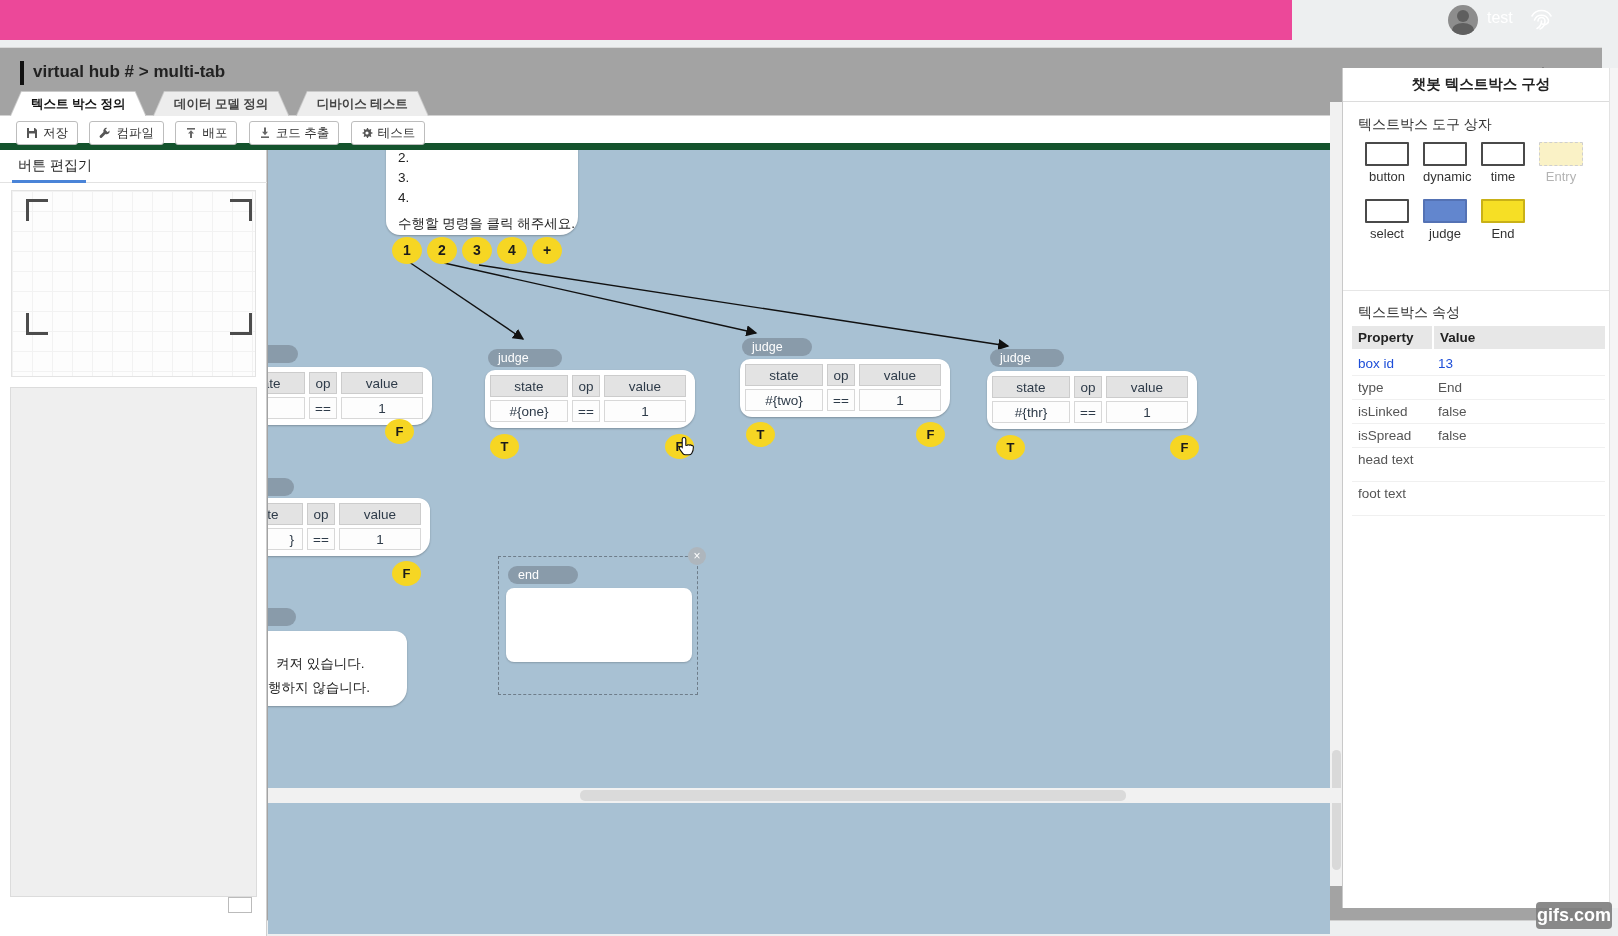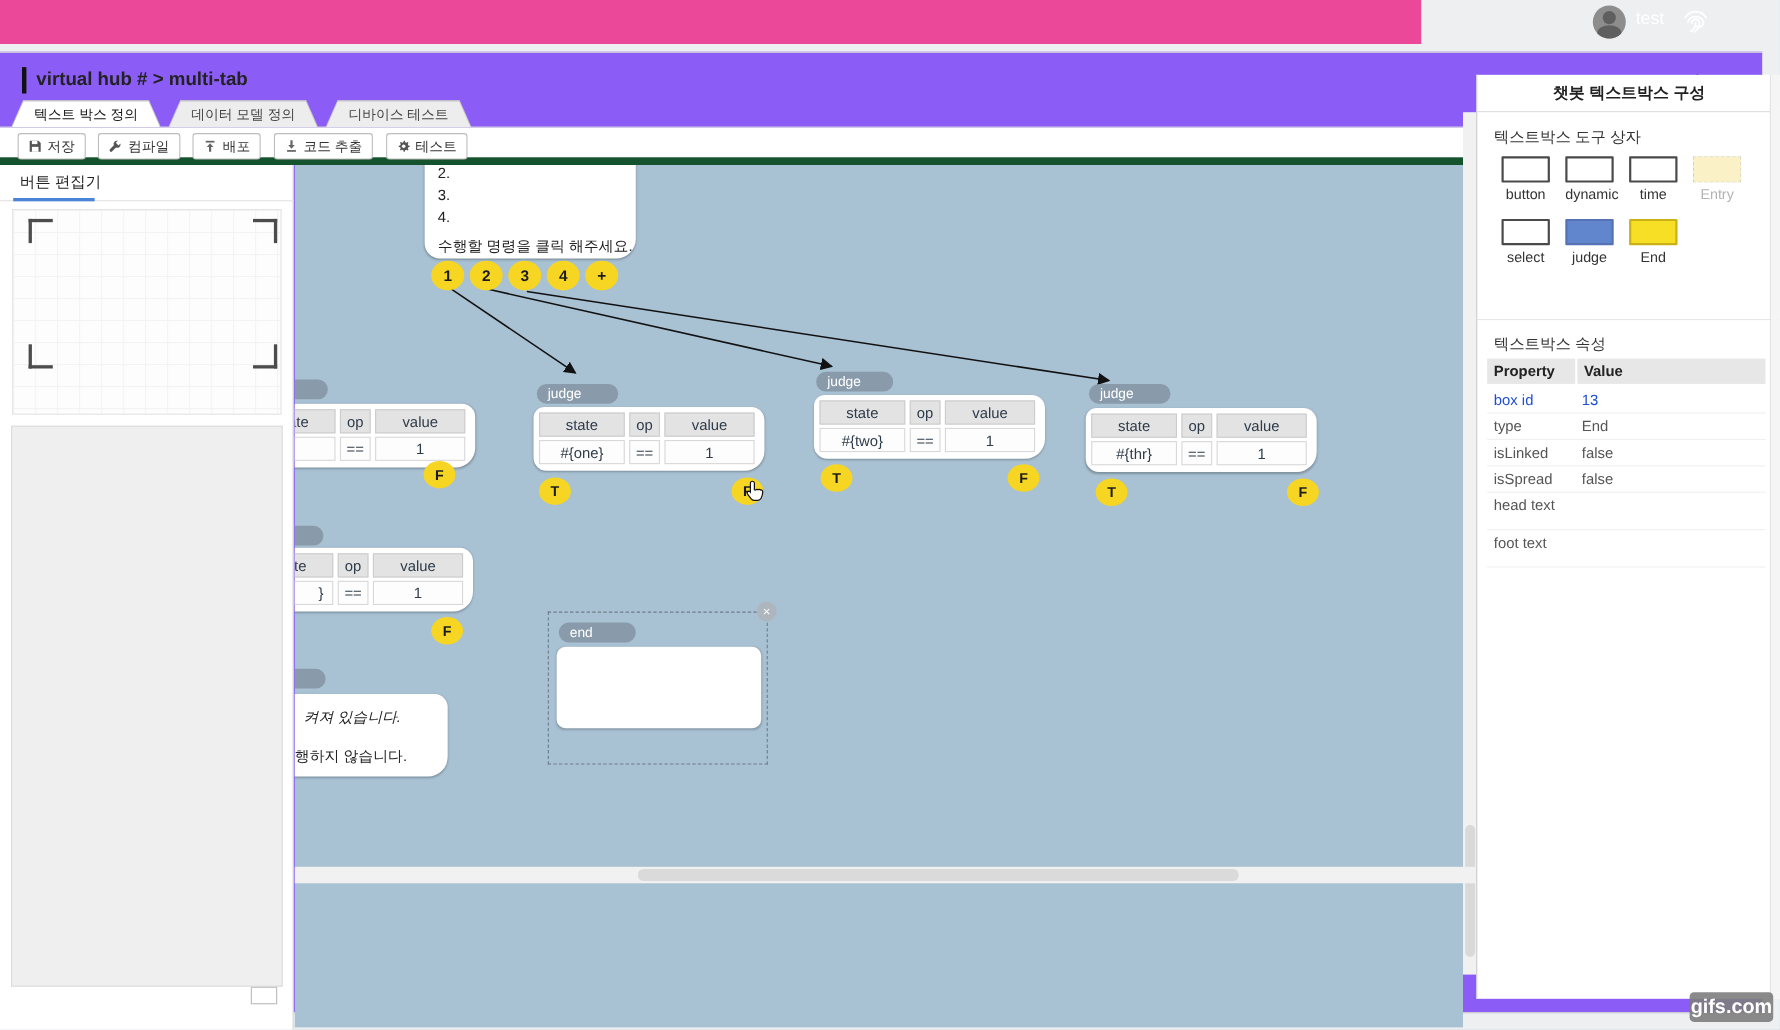--- a/index.html
+++ b/index.html
@@ -10,30 +10,30 @@
   
   .topbar { position:absolute; left:0; top:0; width:1292px; height:40px; background:#ec4899;text-align:center; }
   .avatar { position:absolute; left:1448px; top:5px; width:30px; height:30px; border-radius:50%;
             background:#8d8d8d; overflow:hidden; }
   .avatar .head { position:absolute; left:9px; top:5px; width:12px; height:12px; border-radius:50%; background:#5f5f5f; }
   .avatar .body { position:absolute; left:4px; top:18px; width:22px; height:14px; border-radius:50% 50% 0 0; background:#5f5f5f; }
   .username { position:absolute; left:1487px; top:9px; color:#fff; font-size:16px; }
   .fingerprint { position:absolute; left:1528px; top:6px; }
 
   
-  .card { position:absolute; left:0; top:47px; width:1602px; height:874px; background:#8b5cf6;
+  .card { position:absolute; left:0; top:47px; width:1602px; height:874px; background:#a3a3a3;
           border-top:1px solid #d9d9d9; border-bottom:1px solid #cfcfcf; }
 
   .titlebar { position:absolute; left:0; top:5px; width:1618px; height:38px; }
   .title-accent { position:absolute; left:20px; top:8px; width:4px; height:24px; background:#111; }
   .page-title { position:absolute; left:33px; top:9px; font-size:17px; font-weight:bold; color:#222; }
   .collapse { position:absolute; left:1532px; top:10px; width:22px; height:20px; cursor:pointer; }
 
   
-  .tabbar { position:absolute; left:10px; top:43px; width:1598px; height:25px; }
+  .tabbar { position:absolute; left:10px; top:43px; width:1598px; height:25px;font-weight:bold; }
   .tabbar-line { position:absolute; left:-10px; bottom:0; width:1618px; height:1px; background:#d2d2d2; }
   .tab { position:relative; display:inline-block; height:25px; margin-right:2px; vertical-align:bottom;
          clip-path:polygon(11px 0, calc(100% - 11px) 0, 100% 100%, 0 100%);
          background:#c9c9c9; padding:1px 1px 0 1px; cursor:pointer; }
   .tab .inner { display:flex; align-items:center; justify-content:center; height:24px; padding:0 20px;
                 clip-path:polygon(10.5px 0, calc(100% - 10.5px) 0, 100% 100%, 0 100%);
                 background:#ededed; font-size:12.5px; color:#444; }
   .tab.active { z-index:3; }
   .tab.active .inner { background:#fff; color:#111; }
 
@@ -341,21 +341,21 @@
       </div>
       <div class="port" style="left:124px;top:411px;">F</div>
 
       <div class="endnode"></div>
       <div class="endnode-close">×</div>
       <div class="pill" style="left:240px;top:416px;width:70px;">end</div>
       <div class="endnode-box"></div>
 
       <div class="pill" style="left:-10px;top:458px;width:38px;"></div>
       <div class="textnode-box">
-        <div class="tn-line" style="left:96px;top:12px;font-style:italic;">켜져 있습니다.</div>
+        <div class="tn-line" style="left:96px;top:24px;">켜져 있습니다.</div>
         <div class="tn-line" style="left:88px;top:48px;">행하지 않습니다.</div>
       </div>
 
     </div>
 
   </div>
 
   <div class="vscroll">
     <div class="vthumb"></div>
   </div>

